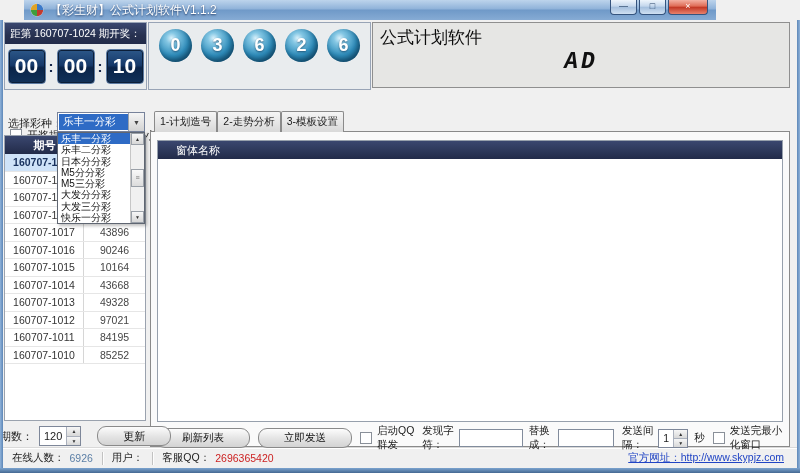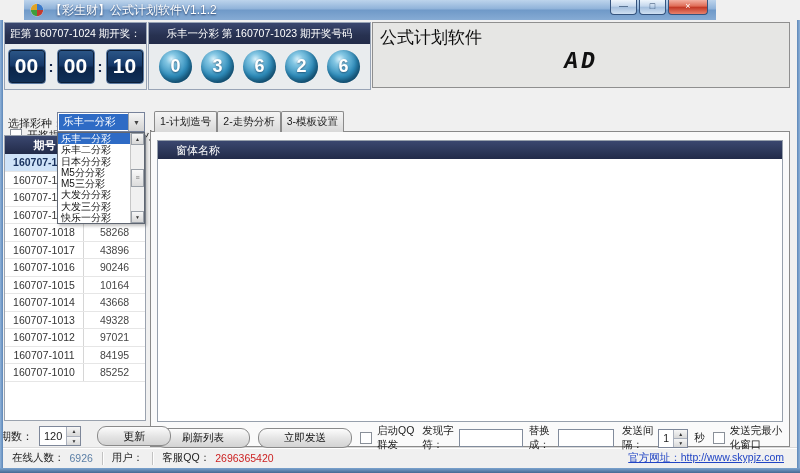--- a/index.html
+++ b/index.html
@@ -141,21 +141,20 @@
     <div class="clockrow">
       <div class="tile">00</div>
       <span class="colon">:</span>
       <div class="tile">00</div>
       <span class="colon">:</span>
       <div class="tile">10</div>
     </div>
   </div>
 
   <div class="drawbox">
-    <div class="panel-hdr">乐丰一分彩 第 160707-1023 期开奖号码</div>
     <div class="balls">
       <span class="ball">0</span>
       <span class="ball">3</span>
       <span class="ball">6</span>
       <span class="ball">2</span>
       <span class="ball">6</span>
     </div>
   </div>
 
   <div class="adbox">
@@ -205,24 +204,20 @@
       <span class="c1">160707-1021</span>
       <span class="c2"></span>
     </div>
     <div class="trow">
       <span class="c1">160707-1020</span>
       <span class="c2"></span>
     </div>
     <div class="trow">
       <span class="c1">160707-1019</span>
       <span class="c2"></span>
-    </div>
-    <div class="trow">
-      <span class="c1">160707-1018</span>
-      <span class="c2">58268</span>
     </div>
     <div class="trow">
       <span class="c1">160707-1017</span>
       <span class="c2">43896</span>
     </div>
     <div class="trow">
       <span class="c1">160707-1016</span>
       <span class="c2">90246</span>
     </div>
     <div class="trow">

